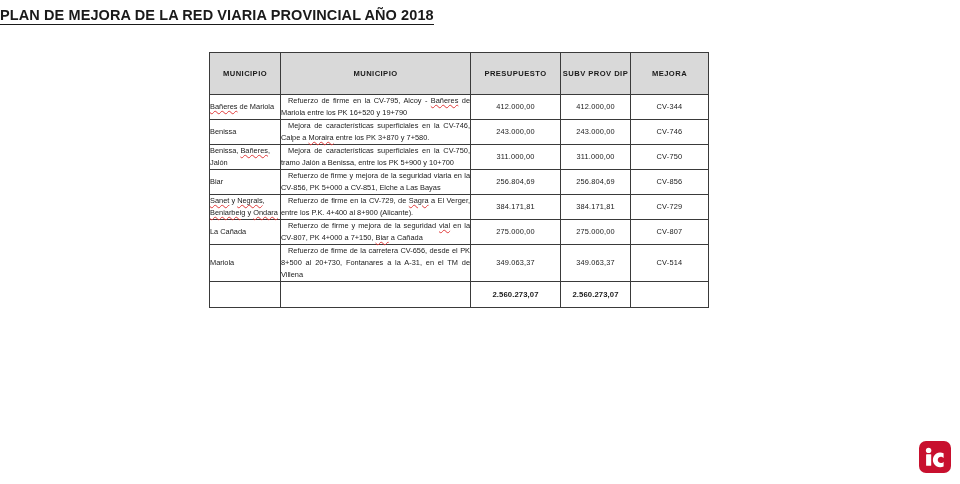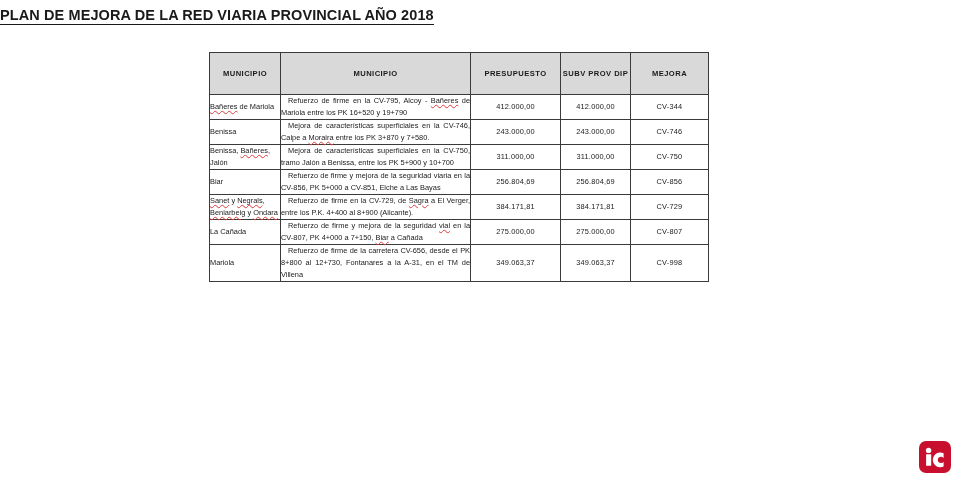--- a/index.html
+++ b/index.html
@@ -195,26 +195,33 @@
       <tr>
         <td class="mun">La Cañada</td>
         <td class="sol">Refuerzo de firme y mejora de la seguridad <span class="sq">vial</span> en la CV-807, PK 4+000 a 7+150, <span class="sq">Biar</span> a Cañada</td>
         <td class="num">275.000,00</td>
         <td class="num">275.000,00</td>
         <td class="clave">CV-807</td>
       </tr>
 
       <tr>
         <td class="mun">Mariola</td>
-        <td class="sol">Refuerzo de firme de la carretera CV-656, desde el PK 8+800 al 12+730, Fontanares a la A-31, en el TM de Villena</td>
+        <td class="sol">Refuerzo de firme de la carretera CV-656, desde el PK 8+500 al 20+730, Fontanares a la A-31, en el TM de Villena</td>
         <td class="num">349.063,37</td>
         <td class="num">349.063,37</td>
-        <td class="clave">CV-998</td>
-      </tr>
-
+        <td class="clave">CV-514</td>
+      </tr>
+
+      <tr class="total">
+        <td class="mun"></td>
+        <td class="sol"></td>
+        <td class="num">2.560.273,07</td>
+        <td class="num">2.560.273,07</td>
+        <td class="clave"></td>
+      </tr>
 
     </tbody>
   </table>
 </div>
 
 <div class="logo">
   <svg width="32" height="32" viewBox="0 0 32 32" aria-hidden="true">
     <rect x="0" y="0" width="32" height="32" rx="7" ry="7" fill="#c8102e"></rect>
     <circle cx="9.6" cy="9.4" r="2.7" fill="#ffffff"></circle>
     <rect x="7.1" y="13.2" width="5.1" height="11.6" rx="0.6" fill="#ffffff"></rect>

